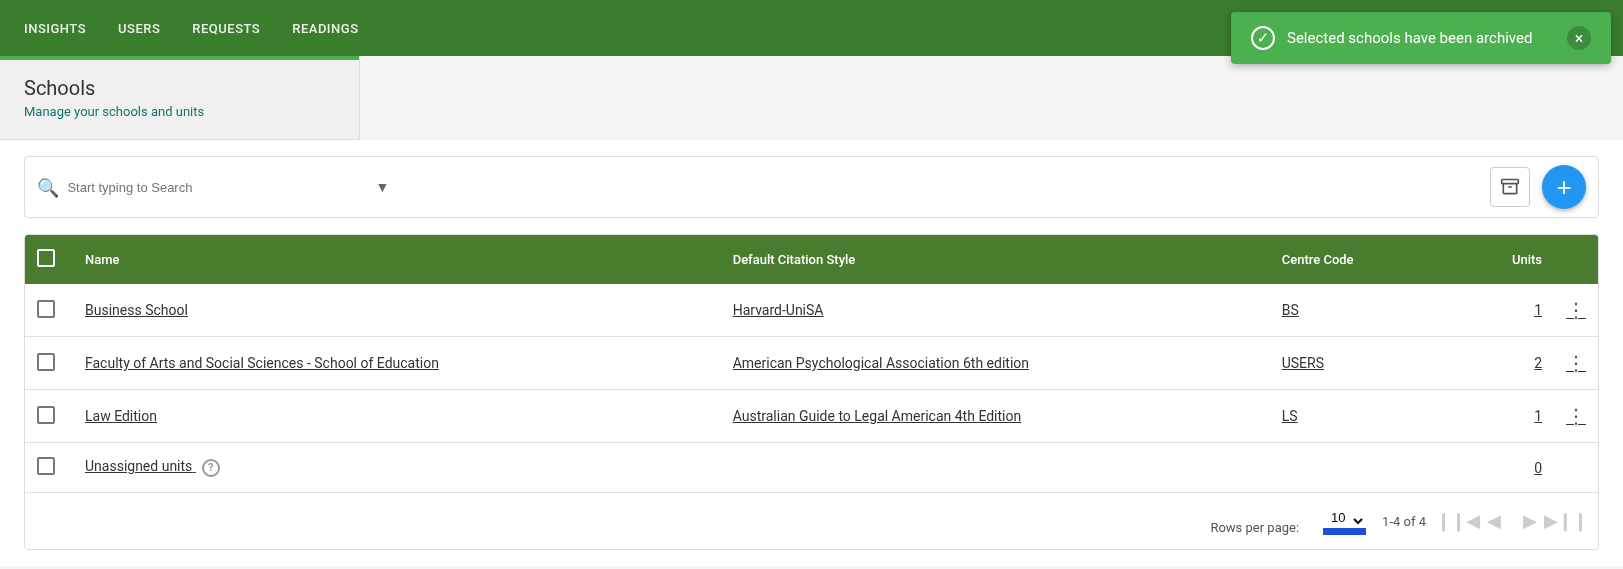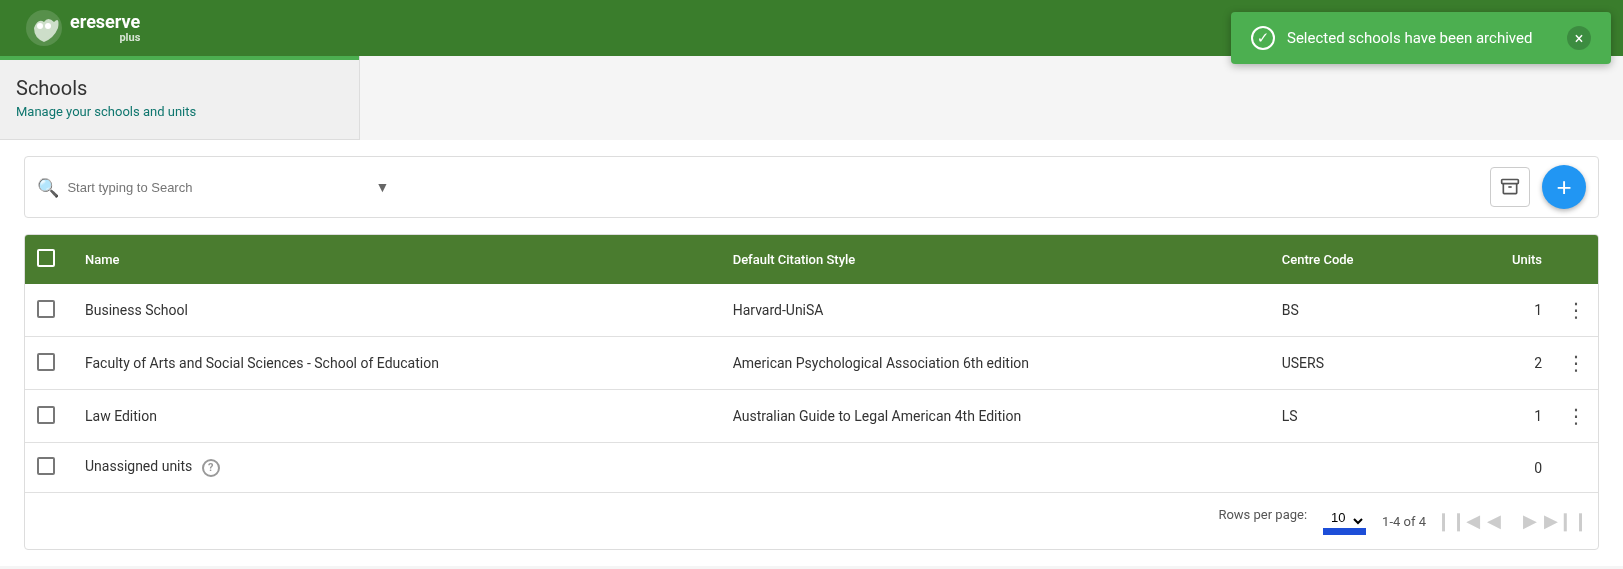--- a/index.html
+++ b/index.html
@@ -79,21 +79,21 @@
       justify-content: center;
       font-size: 16px;
       flex-shrink: 0;
     }
 
     
     .sidebar-header {
       background: #f0f0f0;
       border-right: 1px solid #ddd;
       width: 360px;
-      padding: 20px 16px;
+      padding: 20px 24px;
       border-bottom: 1px solid #ddd;
       position: relative;
     }
     .sidebar-header::after {
       content: '';
       position: absolute;
       top: 0;
       left: 0;
       right: 0;
       height: 4px;
@@ -201,20 +201,21 @@
 
     tbody tr {
       border-bottom: 1px solid #e0e0e0;
       background: white;
     }
     tbody tr:last-child { border-bottom: none; }
     tbody td {
       padding: 14px 12px;
       font-size: 14px;
       color: #333;
+      text-decoration: underline;
     }
     tbody td.right { text-align: right; }
 
     .checkbox-cell {
       width: 48px;
       padding: 14px 12px;
     }
     .cb {
       width: 18px;
       height: 18px;
@@ -247,22 +248,22 @@
       align-items: center;
       justify-content: flex-end;
       padding: 12px 16px;
       gap: 16px;
       border-top: 1px solid #e0e0e0;
       font-size: 13px;
       color: #555;
     }
     .rows-per-page {
       display: flex;
-      align-items: flex-start;
-      gap: 16px;
+      align-items: flex-end;
+      gap: 24px;
     }
     .rpp-select {
       border: none;
       border-bottom: 7px solid #1d4ed8;
       font-size: 13px;
       padding: 2px 4px;
       background: transparent;
       cursor: pointer;
     }
     .pagination-info {}
@@ -308,32 +309,20 @@
     .right-section {
       flex: 1;
       padding: 16px 24px;
       background: white;
     }
   </style>
 </head>
 <body>
 
 <nav class="navbar">
-  <div class="navbar-logo">
-    <svg class="logo-icon" viewBox="0 0 40 40" xmlns="http://www.w3.org/2000/svg">
-      <circle cx="20" cy="20" r="18" fill="white" opacity="0.15"></circle>
-      <path d="M10 20 Q14 10 20 14 Q24 8 30 14 Q36 8 34 20 Q30 30 20 34 Q10 30 10 20Z" fill="white" opacity="0.7"></path>
-      <circle cx="16" cy="18" r="3" fill="white"></circle>
-      <circle cx="24" cy="18" r="3" fill="white"></circle>
-    </svg>
-    <div>
-      <div style="font-size:18px; font-weight:700; line-height:1.1;">ereserve</div>
-      <div style="font-size:11px; text-align:right; opacity:0.8;">plus</div>
-    </div>
-  </div>
   <ul class="navbar-nav">
     <li><a>INSIGHTS</a></li>
     <li><a>USERS</a></li>
     <li><a>REQUESTS</a></li>
     <li><a>READINGS</a></li>
   </ul>
 </nav>
 
 <div class="toast">
   <div class="toast-check">✓</div>

